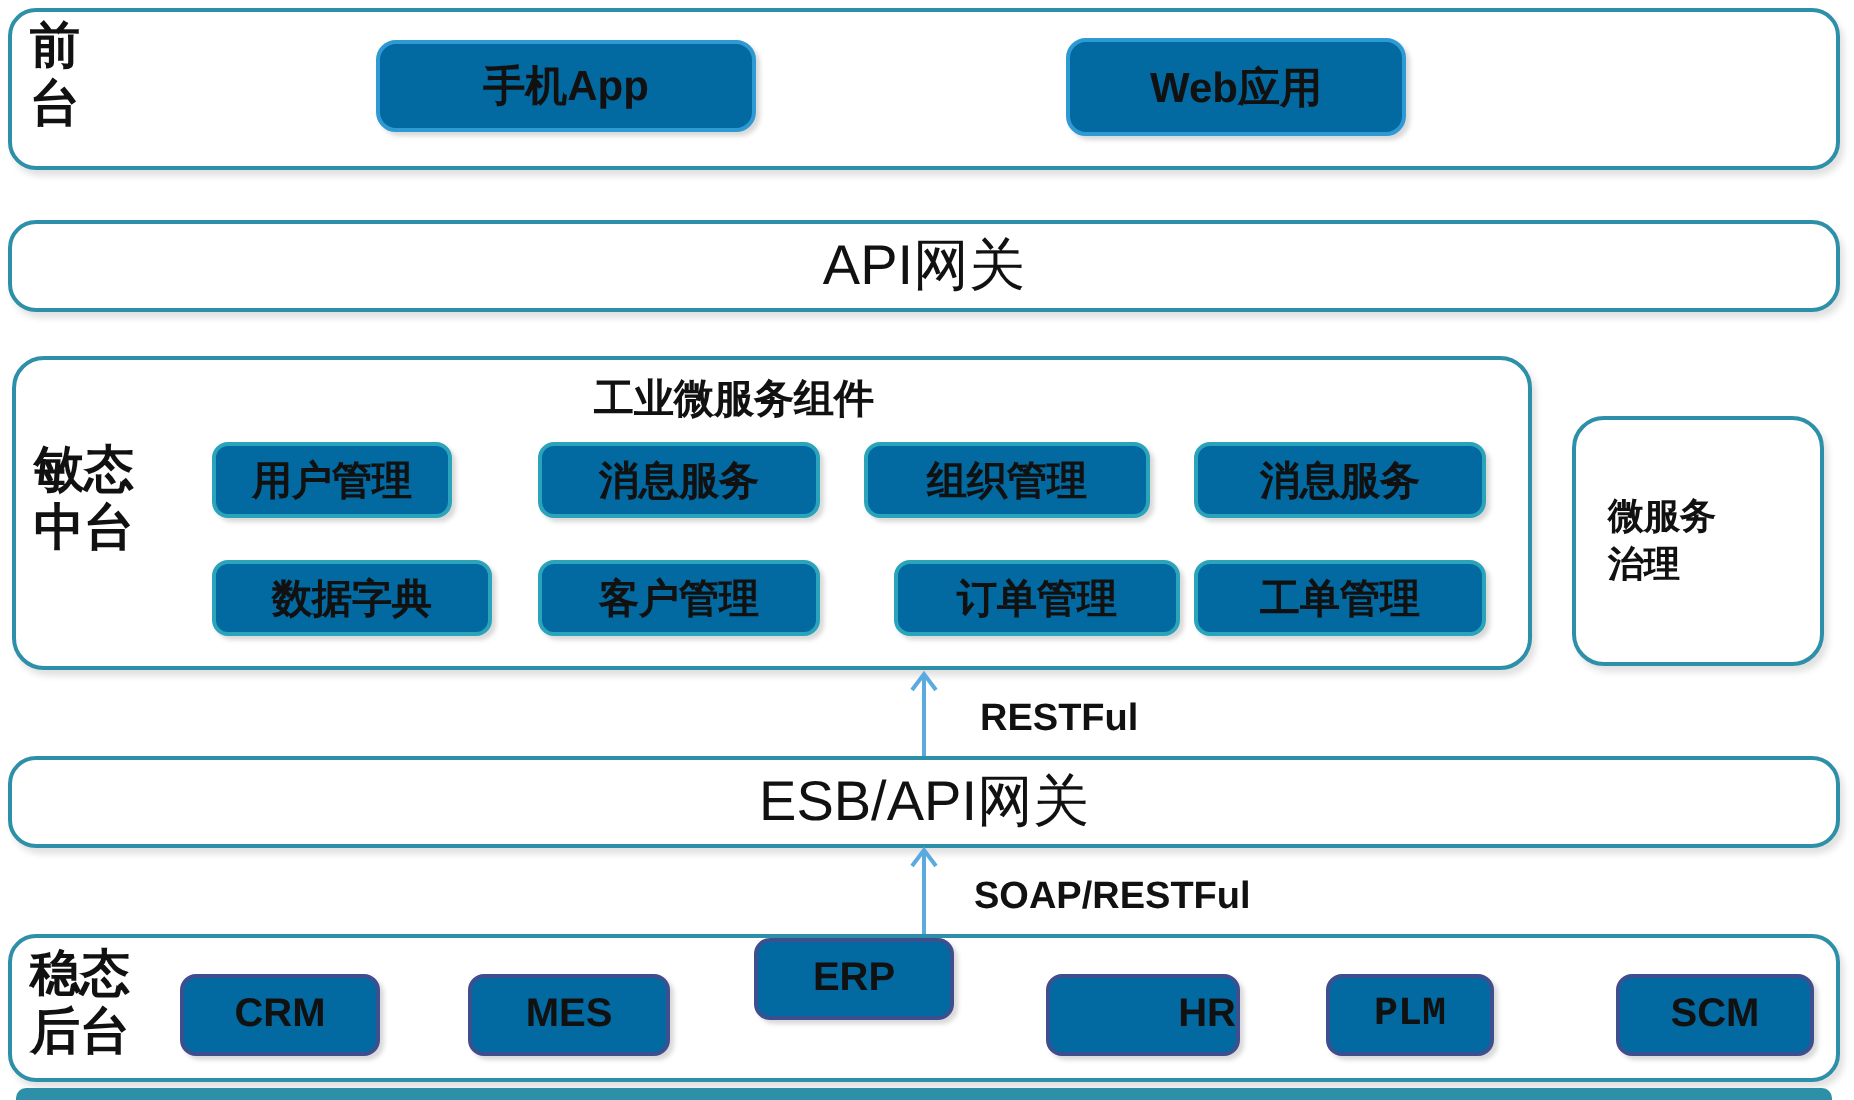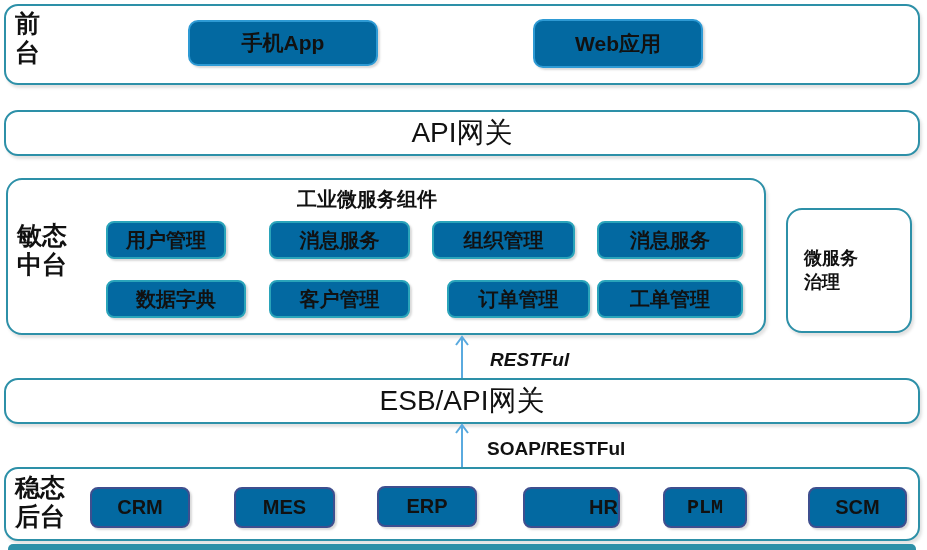--- a/index.html
+++ b/index.html
@@ -100,21 +100,21 @@
 
   <div class="band gov" style="left:786px;top:208px;width:126px;height:125px;border-radius:16px;">
     <span style="white-space:pre-line;">微服务
 治理</span>
   </div>
 
   <svg class="arrow" style="left:453px;top:335px;" width="18" height="44" viewBox="0 0 18 44">
     <line x1="9" y1="44" x2="9" y2="2" stroke="var(--arrow)" stroke-width="2"></line>
     <polyline points="3,10 9,2 15,10" fill="none" stroke="var(--arrow)" stroke-width="2"></polyline>
   </svg>
-  <div class="arrow-label" style="left:490px;top:349px;font-style:italic;">RESTFul</div>
+  <div class="arrow-label" style="left:490px;top:349px;">RESTFul</div>
 
   <div class="band center" style="left:4px;top:378px;width:916px;height:46px;align-items:center;">
     <span class="band-title">ESB/API网关</span>
   </div>
 
   <svg class="arrow" style="left:453px;top:423px;" width="18" height="44" viewBox="0 0 18 44">
     <line x1="9" y1="44" x2="9" y2="2" stroke="var(--arrow)" stroke-width="2"></line>
     <polyline points="3,10 9,2 15,10" fill="none" stroke="var(--arrow)" stroke-width="2"></polyline>
   </svg>
   <div class="arrow-label" style="left:487px;top:438px;">SOAP/RESTFul</div>
@@ -122,21 +122,21 @@
   <div class="band" style="left:4px;top:467px;width:916px;height:74px;"></div>
   <div class="seclabel" style="left:15px;top:473px;">稳态
 后台</div>
 
   <div class="chip navy" style="left:90px;top:487px;width:100px;height:41px;">
     <span>CRM</span>
   </div>
   <div class="chip navy" style="left:234px;top:487px;width:101px;height:41px;">
     <span>MES</span>
   </div>
-  <div class="chip navy" style="left:377px;top:486px;width:100px;height:41px;">
+  <div class="chip navy" style="left:377px;top:469px;width:100px;height:41px;">
     <span>ERP</span>
   </div>
   <div class="chip navy" style="left:523px;top:487px;width:97px;height:41px;justify-content:flex-end;">
     <span>HR</span>
   </div>
   <div class="chip navy" style="left:663px;top:487px;width:84px;height:41px;font-family:Liberation Mono, monospace;">
     <span>PLM</span>
   </div>
   <div class="chip navy" style="left:808px;top:487px;width:99px;height:41px;">
     <span>SCM</span>

